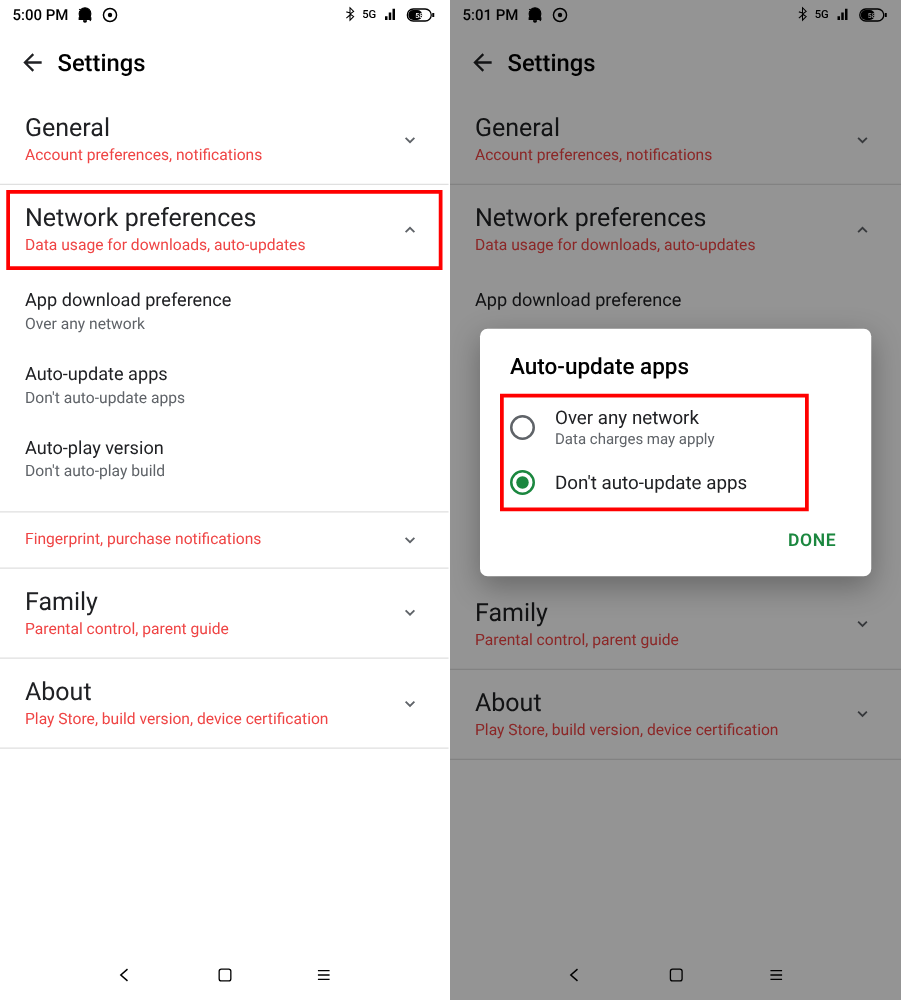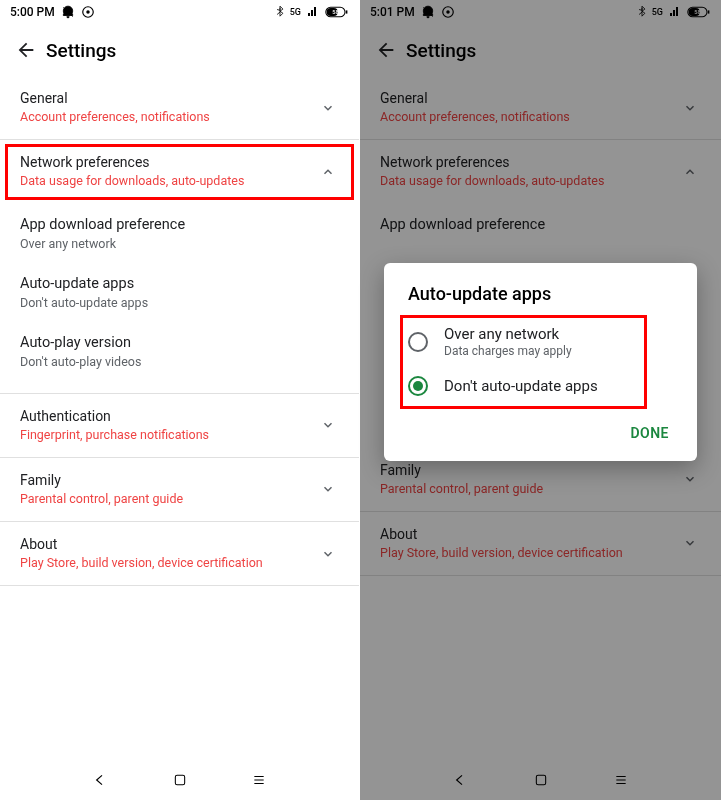--- a/index.html
+++ b/index.html
@@ -12,21 +12,21 @@
     .status-right { display: flex; align-items: center; gap: 5px; }
     .status-icon { display: inline-flex; }
     .header { height: 52px; display: flex; align-items: center; padding: 0 6px; }
     .back-btn { width: 40px; height: 40px; display: flex; align-items: center; justify-content: center; }
     .header-title { font-size: 19px; font-weight: 500; }
     .content { flex: 1; overflow: hidden; }
     .section { padding: 14px 20px; position: relative; }
     .section-divider { border-bottom: 1px solid #e0e0e0; }
     .section-row { display: flex; justify-content: space-between; align-items: center; }
     .section-text { flex: 1; }
-    .section-title { font-size: 14px; color: #202124; margin-bottom: 3px; }
+    .section-title { font-size: 20px; color: #202124; margin-bottom: 3px; }
     .section-sub { font-size: 12.5px; color: #ef4444; line-height: 1.3; }
     .chev { width: 22px; display: flex; justify-content: center; }
     .highlight-box { border: 3px solid #ff0000; position: absolute; left: 5px; right: 5px; top: 4px; bottom: 4px; pointer-events: none; }
     .sub-section { padding: 12px 20px; }
     .sub-title { font-size: 14.5px; color: #202124; margin-bottom: 3px; }
     .sub-sub { font-size: 12.5px; color: #5f6368; }
     .nav-bar { height: 40px; display: flex; justify-content: space-evenly; align-items: center; padding: 0 40px; }
     .nav-btn { width: 40px; display: flex; justify-content: center; }
     
     
@@ -133,27 +133,26 @@
       <div class="sub-sub">Over any network</div>
     </div>
 
     <div class="sub-section">
       <div class="sub-title">Auto-update apps</div>
       <div class="sub-sub">Don't auto-update apps</div>
     </div>
 
     <div class="sub-section section-divider" style="padding-bottom:24px">
       <div class="sub-title">Auto-play version</div>
-      <div class="sub-sub">Don't auto-play videos</div>
-    </div>
-
-    <div class="section section-divider">
-      <div class="section-row">
-        <div class="section-text">
-          <div class="section-title">Authentication</div>
+      <div class="sub-sub">Don't auto-play build</div>
+    </div>
+
+    <div class="section section-divider">
+      <div class="section-row">
+        <div class="section-text">
           <div class="section-sub">Fingerprint, purchase notifications</div>
         </div>
         <div class="chev">
             <svg width="14" height="14" viewBox="0 0 24 24">
               <path fill="none" stroke="#5f6368" stroke-width="2.5" d="M6 9l6 6 6-6"></path>
             </svg>
           </div>
       </div>
     </div>
 

